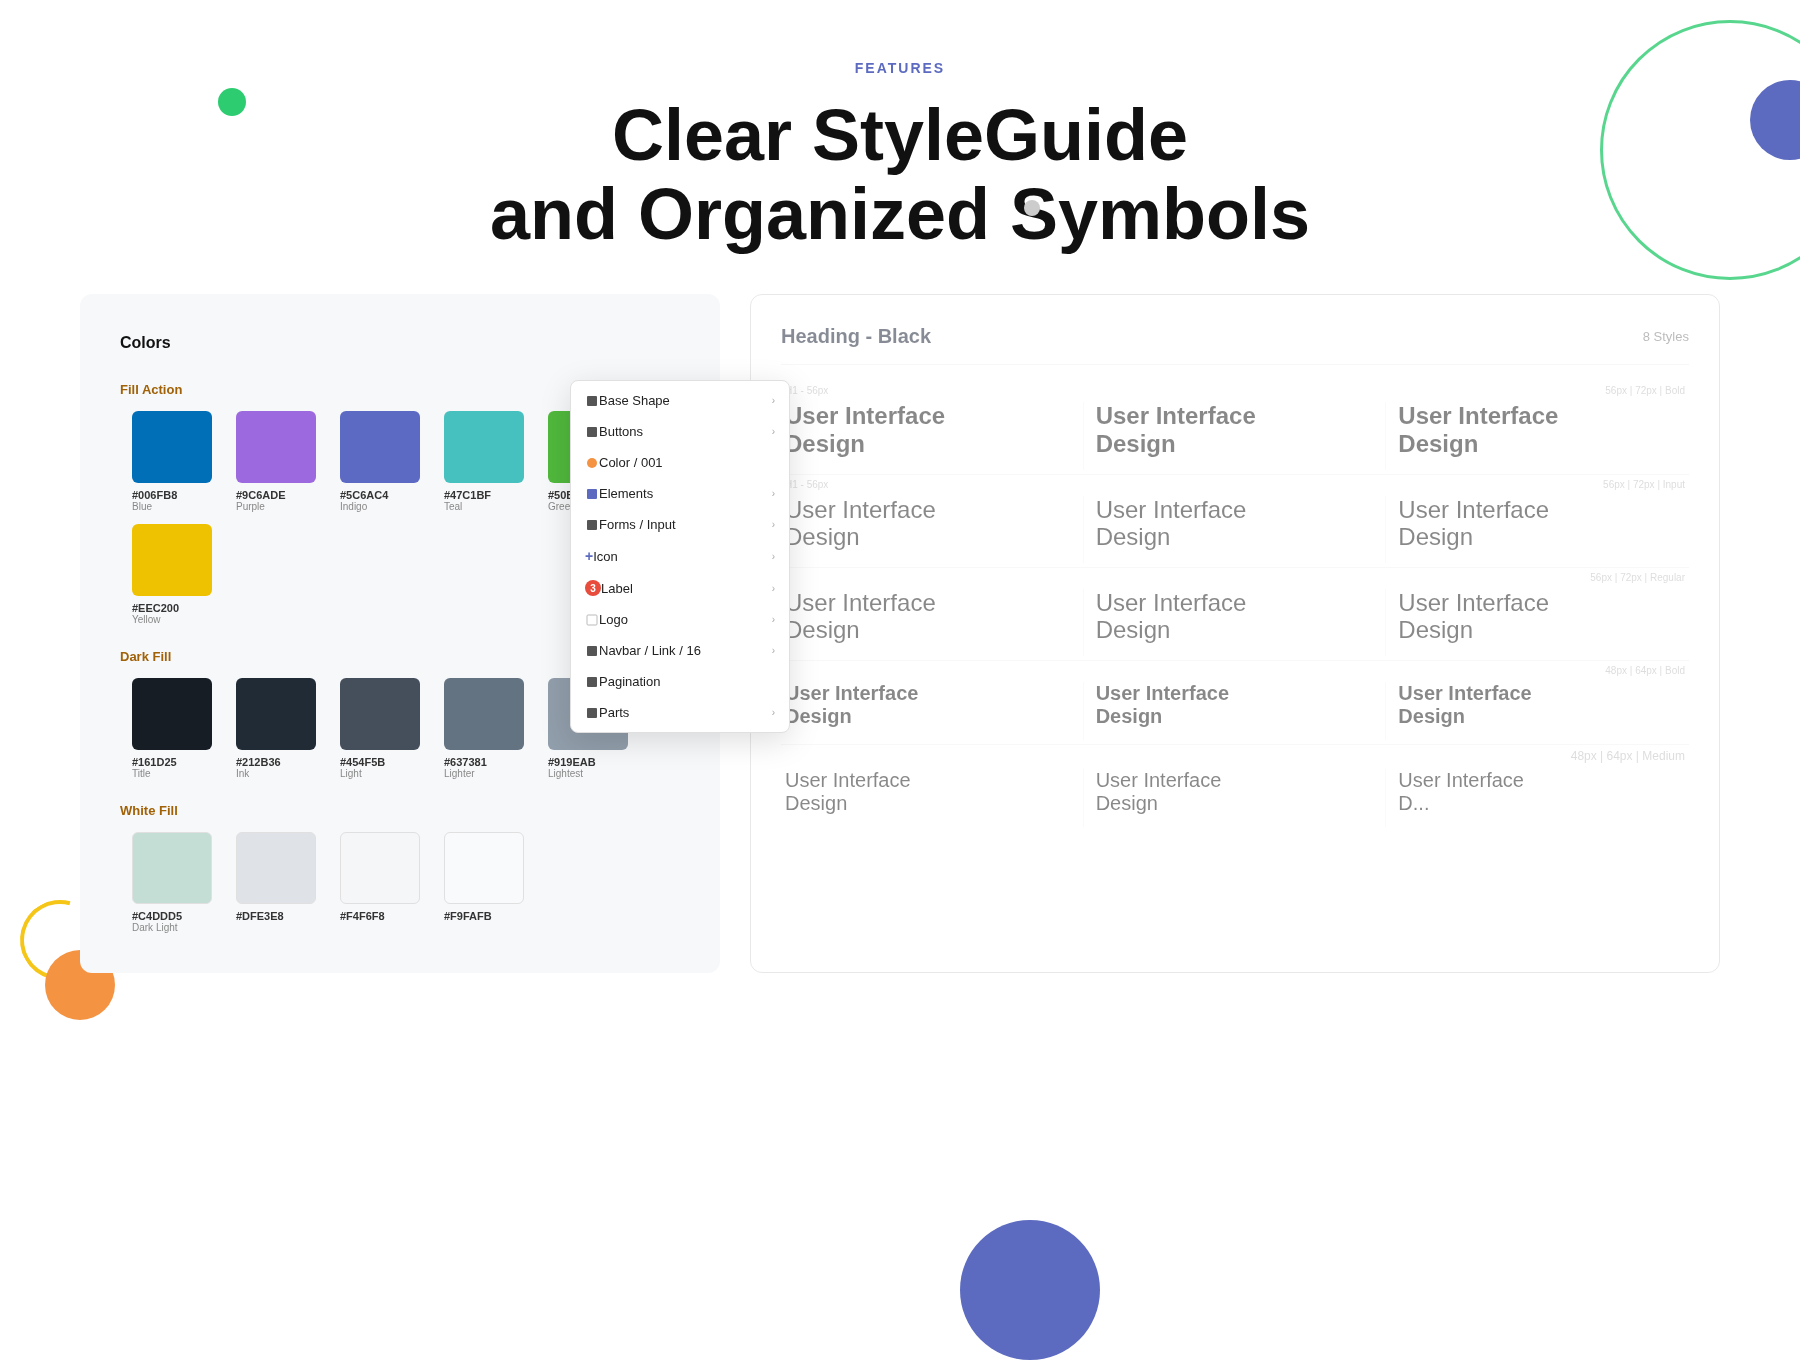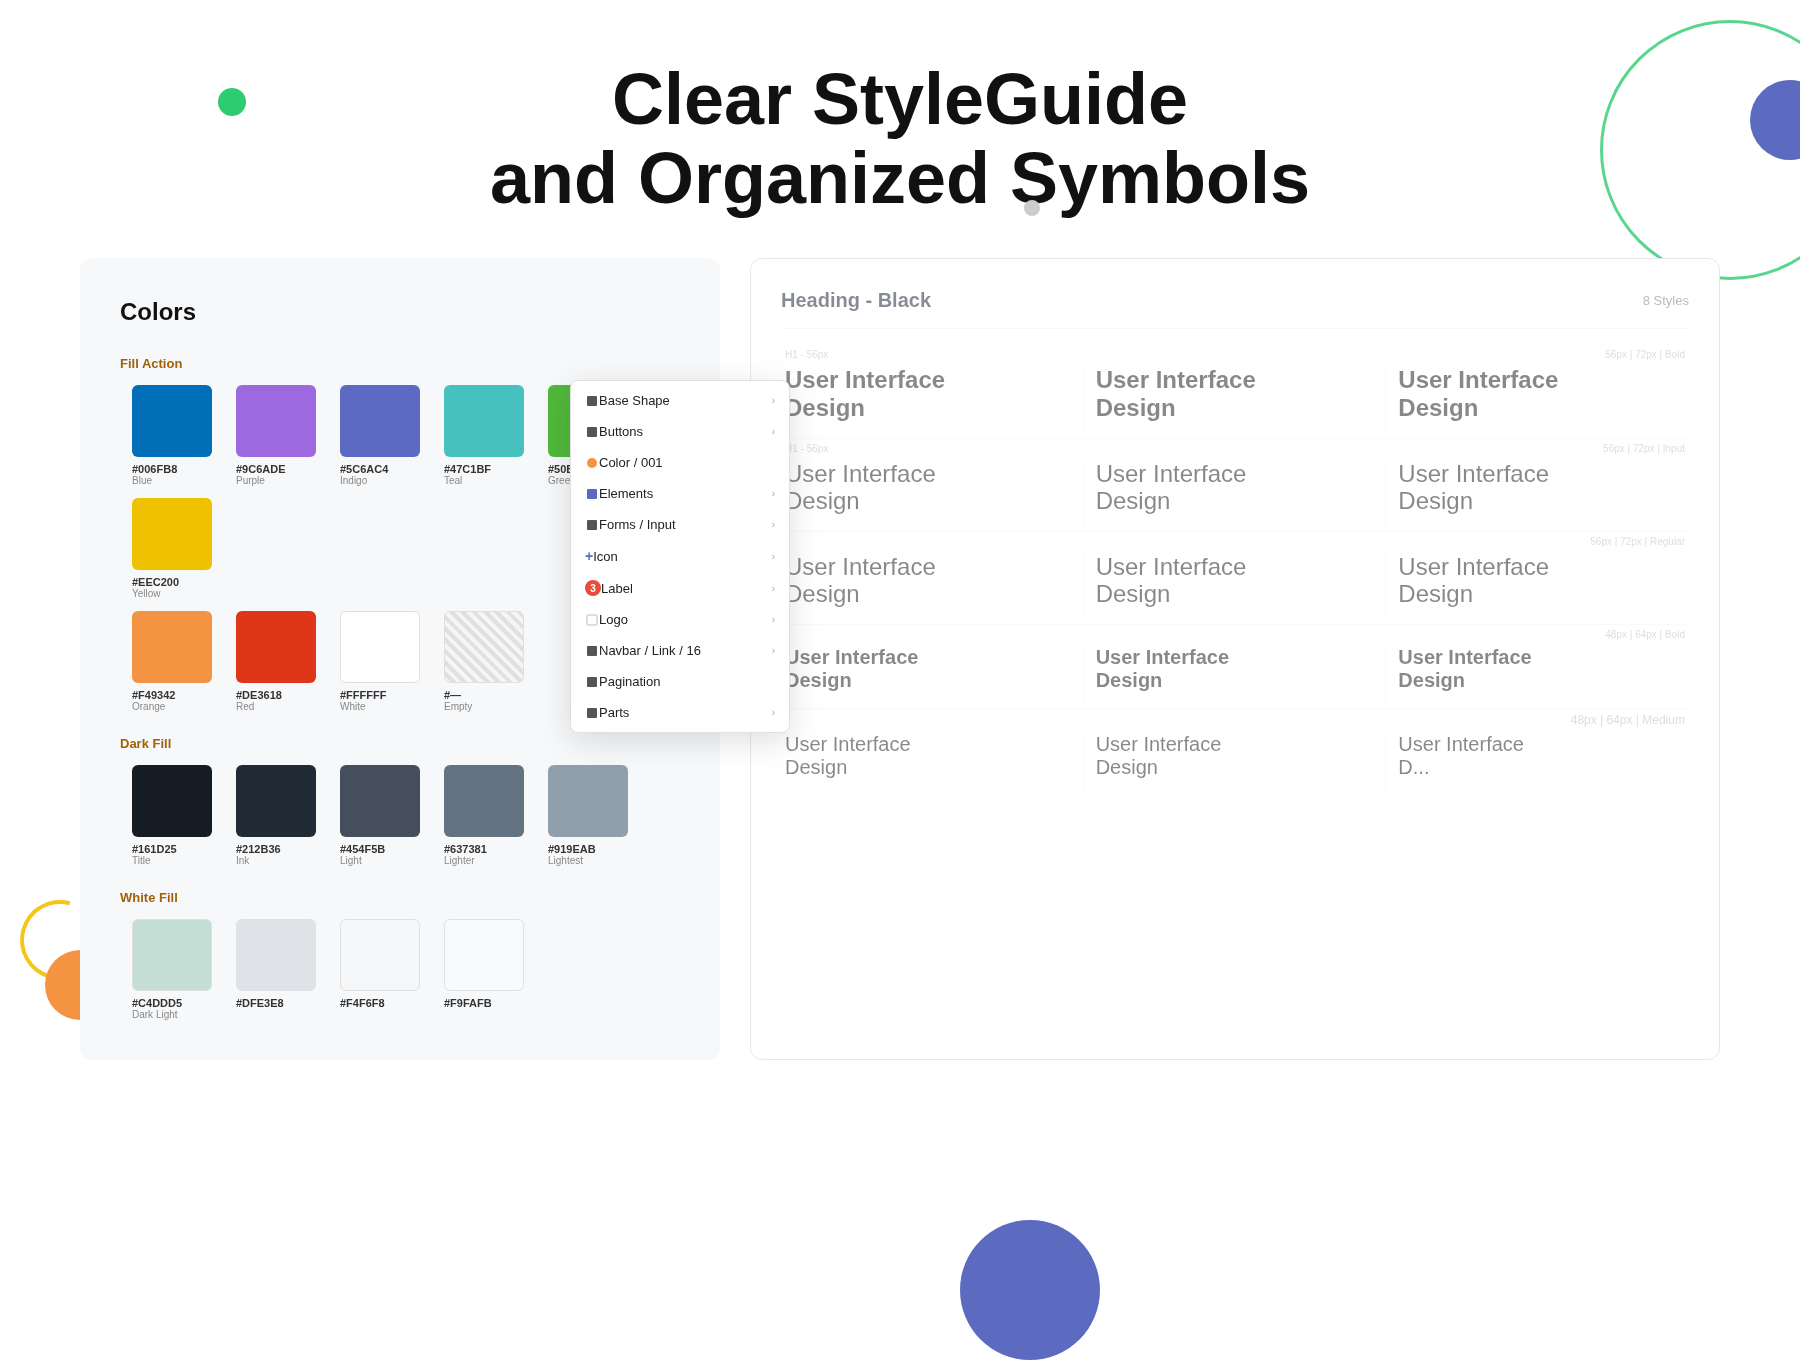--- a/index.html
+++ b/index.html
@@ -110,21 +110,21 @@
     .colors-panel {
       background: #f7f8fa;
       border-radius: 12px;
       padding: 40px 40px 40px 40px;
       width: 640px;
       flex-shrink: 0;
       position: relative;
       z-index: 2;
     }
     .panel-title {
-      font-size: 24px;
+      font-size: 16px;
       font-weight: 700;
       color: #111;
       margin-bottom: 30px;
     }
     .section-label {
       font-size: 13px;
       font-weight: 600;
       color: #a16207;
       margin-bottom: 14px;
       margin-top: 24px;
@@ -261,20 +261,21 @@
 
 <div class="deco-green-dot"></div>
 <div class="deco-gray-dot"></div>
 <div class="deco-circle-outline"></div>
 <div class="deco-circle-fill"></div>
 <div class="deco-yellow-arc"></div>
 <div class="deco-orange-circle"></div>
 <div class="deco-blue-circle-bottom"></div>
 
 <div class="header-section">
+  <div class="features-label">FEATURES</div>
   <div class="main-title">
     <span>Clear StyleGuide</span><br>
     <span>and Organized Symbols</span>
   </div>
 </div>
 
 <div class="deco-orange-arc"></div>
 
 <div class="content-area">
 
@@ -305,42 +306,20 @@
       </div>
       <div class="swatch">
         <div class="swatch-color" style="background:#50B83C;"></div>
         <div class="swatch-hex">#50B83C</div>
         <div class="swatch-name">Green</div>
       </div>
       <div class="swatch">
         <div class="swatch-color" style="background:#EEC200;"></div>
         <div class="swatch-hex">#EEC200</div>
         <div class="swatch-name">Yellow</div>
-      </div>
-    </div>
-    <div class="color-swatches" style="margin-top:12px;">
-      <div class="swatch">
-        <div class="swatch-color" style="background:#F49342;"></div>
-        <div class="swatch-hex">#F49342</div>
-        <div class="swatch-name">Orange</div>
-      </div>
-      <div class="swatch">
-        <div class="swatch-color" style="background:#DE3618;"></div>
-        <div class="swatch-hex">#DE3618</div>
-        <div class="swatch-name">Red</div>
-      </div>
-      <div class="swatch">
-        <div class="swatch-color" style="background:#FFFFFF; border:1px solid #e0e0e0;"></div>
-        <div class="swatch-hex">#FFFFFF</div>
-        <div class="swatch-name">White</div>
-      </div>
-      <div class="swatch">
-        <div class="swatch-color" style="background: repeating-linear-gradient(45deg,#f5f5f5,#f5f5f5 4px,#e0e0e0 4px,#e0e0e0 8px); border:1px solid #e0e0e0;"></div>
-        <div class="swatch-hex">#—</div>
-        <div class="swatch-name">Empty</div>
       </div>
     </div>
 
     <div class="section-label">Dark Fill</div>
     <div class="color-swatches">
       <div class="swatch">
         <div class="swatch-color" style="background:#161D25;"></div>
         <div class="swatch-hex">#161D25</div>
         <div class="swatch-name">Title</div>
       </div>

